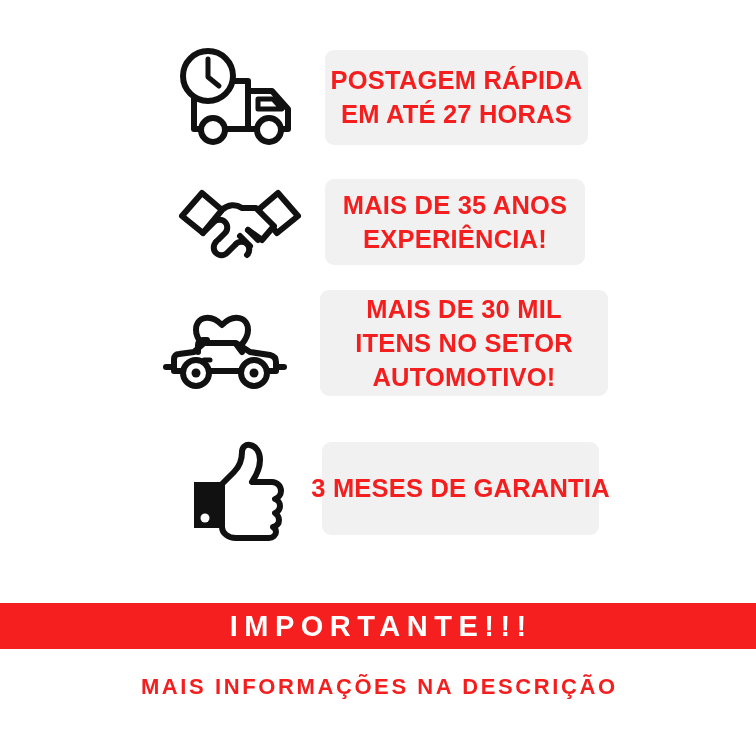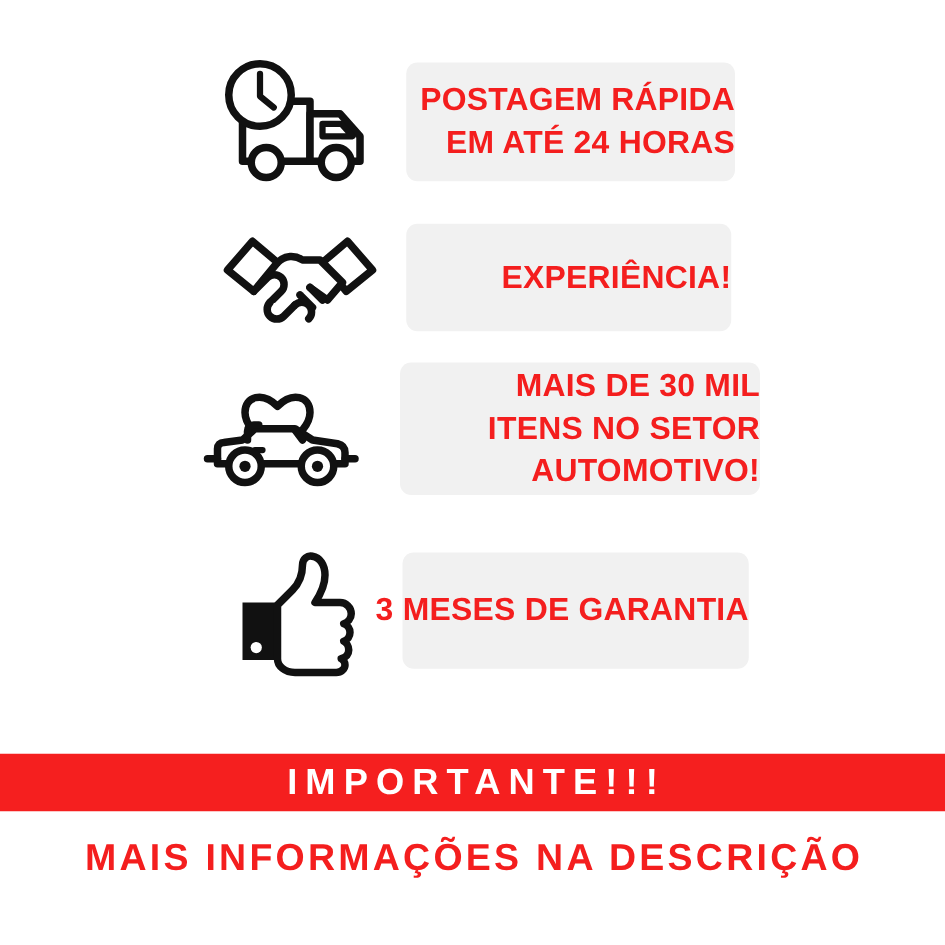--- a/index.html
+++ b/index.html
@@ -42,21 +42,21 @@
     flex: 0 0 auto;
   }
   .icon-cell svg {
     display: block;
   }
   .text-card {
     background: #f1f1f1;
     border-radius: 9px;
     display: flex;
     flex-direction: column;
-    align-items: flex-end;
+    align-items: center;
     justify-content: center;
     box-sizing: border-box;
   }
   .card-line {
     color: #f41e1e;
     font-weight: bold;
     font-size: 25.5px;
     line-height: 34px;
     letter-spacing: 0.2px;
     white-space: nowrap;
@@ -110,21 +110,21 @@
     top: 62px;
     width: 756px;
     height: 60px;
     display: flex;
     align-items: center;
     justify-content: center;
   }
   .banner-sub-text {
     color: #f41e1e;
     font-weight: bold;
-    font-size: 30px;
+    font-size: 22px;
     letter-spacing: 2.6px;
     text-indent: 2.6px;
     line-height: 1;
     white-space: nowrap;
   }
 </style>
 </head>
 <body>
 
 <div class="page">
@@ -143,21 +143,21 @@
 
           <circle cx="41" cy="85" r="12" stroke="#111" stroke-width="6" fill="#fff"></circle>
           <circle cx="97" cy="85" r="12" stroke="#111" stroke-width="6" fill="#fff"></circle>
 
           <circle cx="36" cy="31" r="25" stroke="#111" stroke-width="6" fill="#fff"></circle>
           <path d="M36 14 V32 L47 41" stroke="#111" stroke-width="5" stroke-linecap="round" stroke-linejoin="round"></path>
         </svg>
       </div>
       <div class="text-card">
         <div class="card-line">POSTAGEM RÁPIDA</div>
-        <div class="card-line">EM ATÉ 24 HORAS</div>
+        <div class="card-line">EM ATÉ 27 HORAS</div>
       </div>
     </div>
 
     <div class="feature-row" id="row-2">
       <div class="icon-cell">
         <svg width="140" height="100" viewBox="0 0 140 100" fill="none" xmlns="http://www.w3.org/2000/svg">
 
           <path d="M12 44 L32 21 L52 38 L33 61 Z" stroke="#111" stroke-width="6" stroke-linejoin="round" fill="#fff"></path>
 
           <path d="M128 44 L108 21 L88 38 L107 61 Z" stroke="#111" stroke-width="6" stroke-linejoin="round" fill="#fff"></path>
@@ -166,20 +166,21 @@
 
           <path d="M33 61 L44 50 C47 47 52 47 55 50 C58 53 58 58 55 61 L46 70" stroke="#111" stroke-width="6" stroke-linejoin="round" stroke-linecap="round" fill="#fff"></path>
           <path d="M46 70 C43 73 43 78 46 81 C49 84 54 84 57 81 L66 72" stroke="#111" stroke-width="6" stroke-linejoin="round" stroke-linecap="round" fill="#fff"></path>
           <path d="M66 72 C69 69 74 69 77 72 C80 75 80 80 77 83" stroke="#111" stroke-width="6" stroke-linejoin="round" stroke-linecap="round" fill="#fff"></path>
 
           <path d="M78 58 L88 68" stroke="#111" stroke-width="6" stroke-linecap="round"></path>
           <path d="M70 64 L80 74" stroke="#111" stroke-width="6" stroke-linecap="round"></path>
         </svg>
       </div>
       <div class="text-card">
+        <div class="card-line">MAIS DE 35 ANOS</div>
         <div class="card-line">EXPERIÊNCIA!</div>
       </div>
     </div>
 
     <div class="feature-row" id="row-3">
       <div class="icon-cell">
         <svg width="150" height="108" viewBox="0 0 150 108" fill="none" xmlns="http://www.w3.org/2000/svg">
 
           <path d="M62 36 C50 24 36 28 36 41 C36 54 52 64 62 74 C72 64 88 54 88 41 C88 28 74 24 62 36 Z" stroke="#111" stroke-width="6" stroke-linejoin="round" fill="#fff"></path>
 

